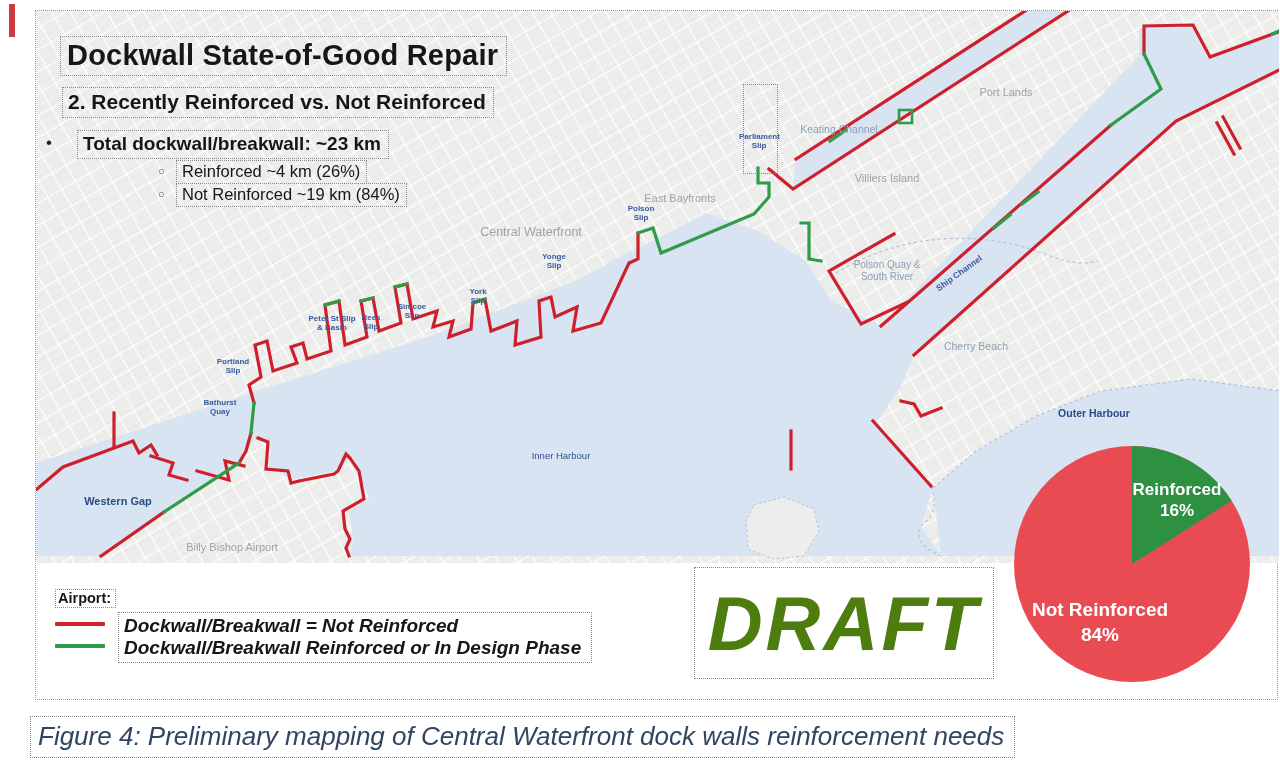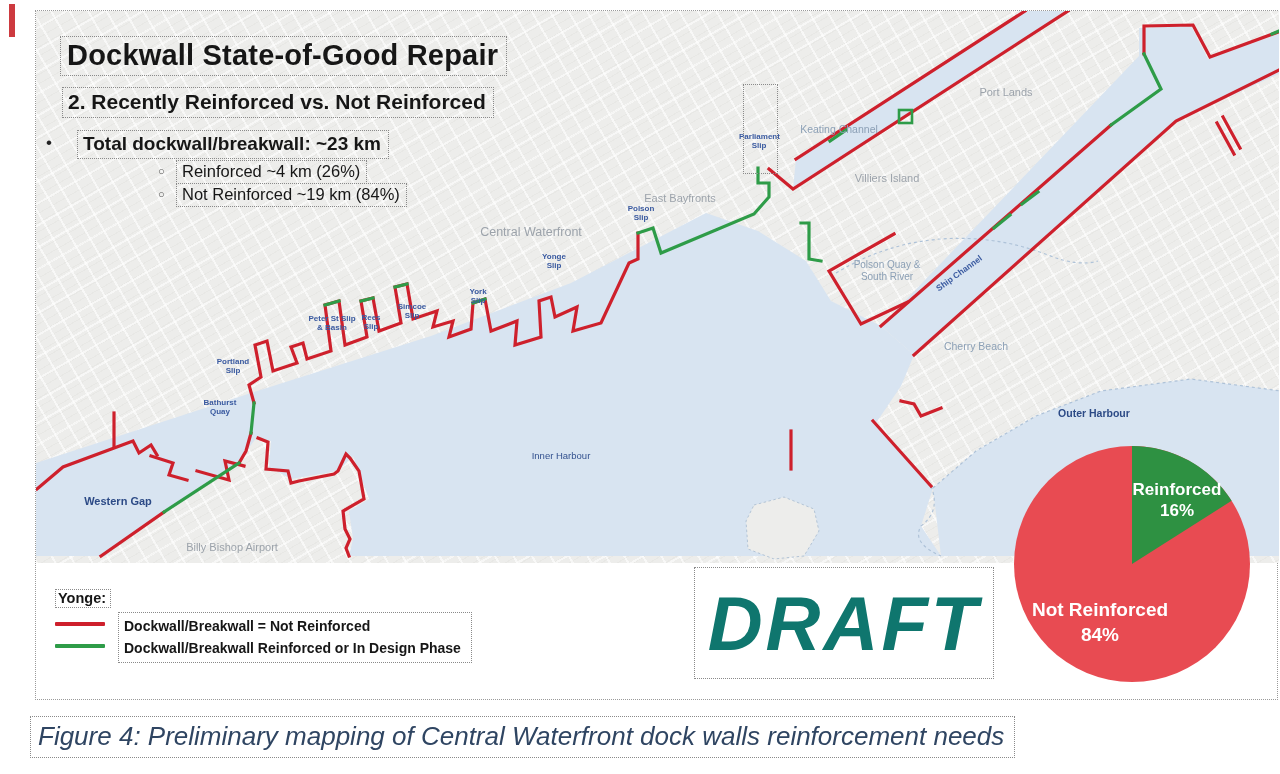--- a/index.html
+++ b/index.html
@@ -46,25 +46,25 @@
   .sub-box{position:absolute;padding:1px 6px 2px 5px;font-size:16.5px;font-weight:normal;color:#161616;}
   
   .legend{position:absolute;left:55px;top:589px;}
   .legend-heading{display:inline-block;padding:0 4px 1px 2px;
     font-size:14.5px;font-weight:bold;color:#161616;}
   .legend-body{display:flex;margin-top:4px;}
   .legend-swatches{width:50px;margin-right:13px;}
   .swatch{width:50px;height:4px;border-radius:1px;}
   .swatch-1{margin-top:10px;}
   .swatch-2{margin-top:18px;}
-  .legend-labels{padding:2px 10px 3px 5px;font-size:14px;font-weight:bold;color:#161616;line-height:22px;}
+  .legend-labels{padding:2px 10px 3px 5px;font-size:19px;font-weight:bold;color:#161616;line-height:22px;font-style:italic;}
   
   .draft{position:absolute;left:694px;top:567px;width:298px;height:110px;
     display:flex;align-items:center;justify-content:center;
-    font-size:76px;font-weight:bold;font-style:italic;color:#0f766e;letter-spacing:3px;}
+    font-size:76px;font-weight:bold;font-style:italic;color:#4d7c0f;letter-spacing:3px;}
   
   .pie{position:absolute;left:1008px;top:440px;}
   .pie text{fill:#ffffff;font-weight:bold;text-anchor:middle;font-family:"Liberation Sans",sans-serif;}
   .pie .t-sm{font-size:17px;}
   .pie .t-lg{font-size:19px;}
   
   .caption{position:absolute;left:30px;top:716px;padding:4px 10px 5px 7px;
     font-size:26px;font-style:italic;color:#2F4562;}
   
   .edge-bar{position:absolute;left:9px;top:4px;width:6px;height:33px;background:#CD3A3F;}
@@ -156,21 +156,21 @@
 <div class="title-box boxed">Dockwall State-of-Good Repair</div>
 <div class="subtitle-box boxed">2. Recently Reinforced vs. Not Reinforced</div>
 <span class="bullet-dot">•</span>
 <div class="bullet-box boxed">Total dockwall/breakwall: ~23 km</div>
 <span class="circle-marker" style="left:158px;top:165px;position:absolute;">○</span>
 <div class="sub-box boxed" style="left:176px;top:160px;">Reinforced ~4 km (26%)</div>
 <span class="circle-marker" style="left:158px;top:188px;position:absolute;">○</span>
 <div class="sub-box boxed" style="left:176px;top:183px;">Not Reinforced ~19 km (84%)</div>
 
 <div class="legend">
-  <div class="legend-heading boxed">Yonge:</div>
+  <div class="legend-heading boxed">Airport:</div>
   <div class="legend-body">
     <div class="legend-swatches">
       <div class="swatch swatch-1" style="background: rgb(206, 32, 44);"></div>
       <div class="swatch swatch-2" style="background: rgb(46, 156, 72);"></div>
     </div>
     <div class="legend-labels boxed">
       <div>Dockwall/Breakwall = Not Reinforced</div>
       <div>Dockwall/Breakwall Reinforced or In Design Phase</div>
     </div>
   </div>

